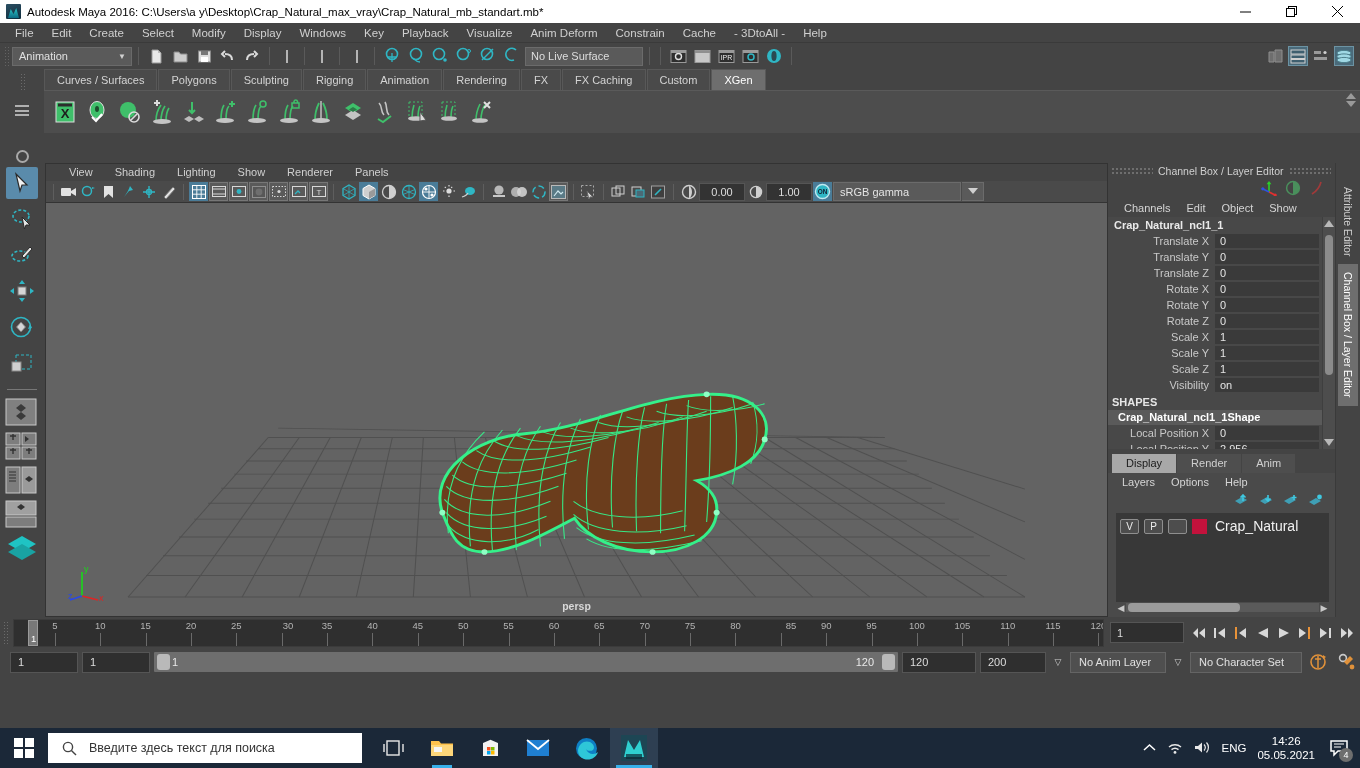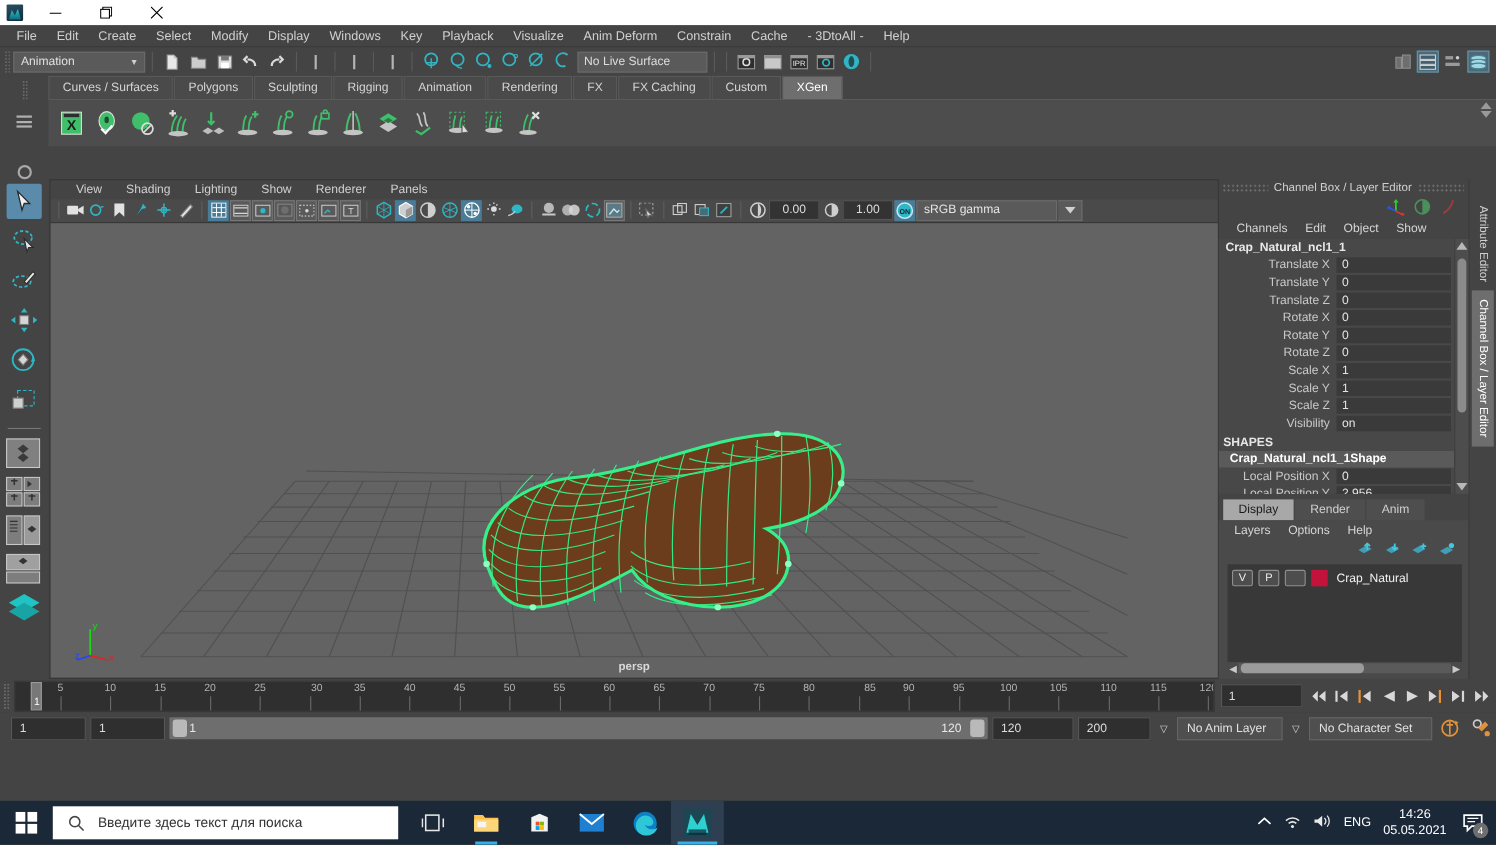--- a/index.html
+++ b/index.html
@@ -159,21 +159,21 @@
   .le-menu { height:18px; display:flex; align-items:center; padding-left:6px;}
   .le-menu span { padding:0 8px; font-size:11px; color:#d5d5d5;}
   .le-btns { height:20px; display:flex; justify-content:flex-end; gap:10px; padding-right:12px;
      align-items:center;}
   .le-list { margin:2px 6px 0 8px; background:#383838; flex:1 1 auto; padding:5px 4px;}
   .le-item { display:flex; align-items:center; gap:5px; }
   .le-box { width:19px;height:15px; border:1px solid #8f8f8f; background:#4d4d4d;
      display:flex;align-items:center;justify-content:center; font-size:10px; color:#eee;
      border-radius:2px;}
   .le-swatch { width:15px;height:15px; background:#c3123c;}
-  .le-name { font-size:11px; color:#f0f0f0; padding-left:3px;}
+  .le-name { font-size:14px; color:#f0f0f0; padding-left:3px;}
   .le-hsb { height:11px; margin:0 6px 4px 8px; background:#4a4a4a; display:flex;
      align-items:center; }
   .le-hsb .tr { flex:1 1 auto; height:9px; background:#5a5a5a; position:relative;}
   .le-hsb .tr i { position:absolute; left:2px; top:0; bottom:0; width:58%;
      background:#9b9b9b; border-radius:4px;}
   .le-hsb .a { width:10px; text-align:center; font-size:9px; color:#c8c8c8;}
 
   
   .timerow { height:31px; background:#444444; display:flex; align-items:center; }
   .tl-grip { width:7px;height:24px; flex:0 0 auto; margin:0 3px;
@@ -244,20 +244,21 @@
      border-radius:50%; background:#6e6e6e; color:#fff; font-size:9px;
      display:flex;align-items:center;justify-content:center;}
 </style>
 </head>
 <body>
 
 <div class="app">
 
   <div class="titlebar">
     <div class="tb-icon"></div>
+    <div class="tb-title">Autodesk Maya 2016: C:\Users\a y\Desktop\Crap_Natural_max_vray\Crap_Natural_mb_standart.mb*</div>
     <div class="tb-btns">
       <div class="tb-btn">
         <svg width="11" height="11">
             <line x1="0" y1="6" x2="11" y2="6" stroke="#000" stroke-width="1"></line>
           </svg>
       </div>
       <div class="tb-btn">
         <svg width="11" height="11">
             <rect x="2.5" y="0.5" width="8" height="8" fill="none" stroke="#000"></rect>
             <rect x="0.5" y="2.5" width="8" height="8" fill="#fff" stroke="#000"></rect>

